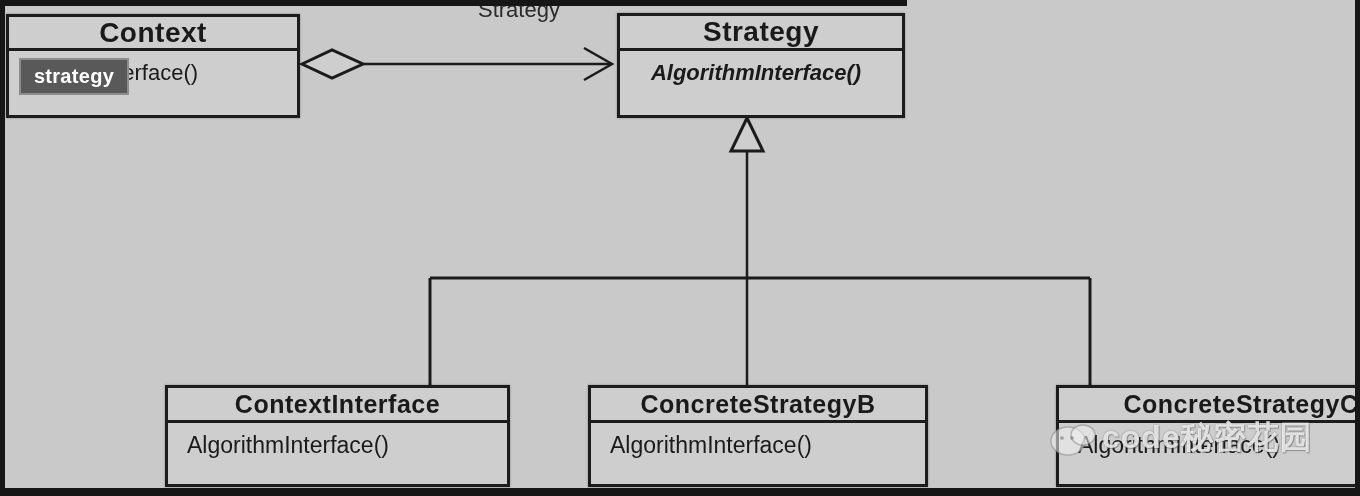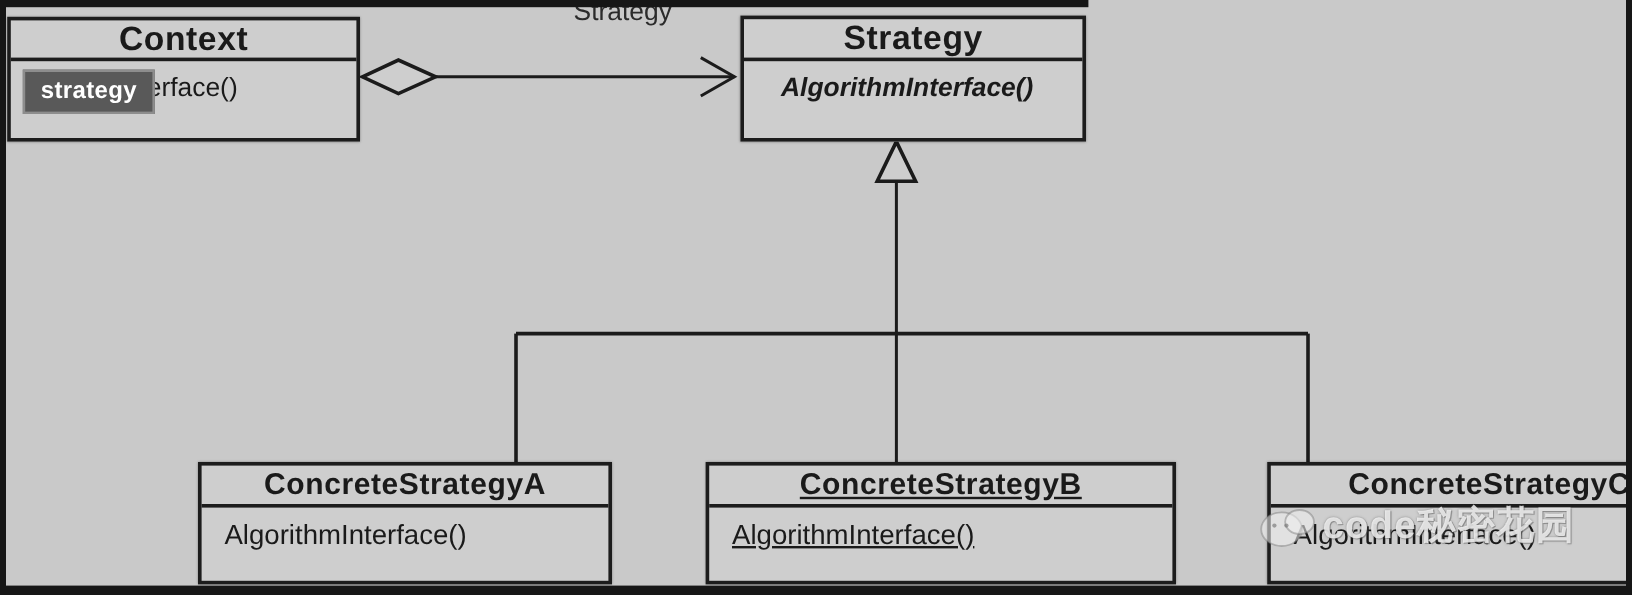--- a/index.html
+++ b/index.html
@@ -46,21 +46,21 @@
     line-height: 26px;
     white-space: nowrap;
   }
   .uml-body.italic { font-style: italic; font-weight: bold; text-align: center; padding-left: 0; }
   .uml-body.b2 { padding-left: 19px; font-size: 23px; }
 
   #class-context   { left: 6px;    top: 14px;  width: 294px; height: 104px; }
   #class-strategy  { left: 617px;  top: 13px;  width: 288px; height: 105px; }
   #class-strategy .uml-header { height: 35px; line-height: 32px; }
   #class-concrete-a { left: 165px;  top: 385px; width: 345px; height: 102px; }
-  #class-concrete-b { left: 588px;  top: 385px; width: 392px; height: 102px; text-decoration: underline; }
+  #class-concrete-b { left: 588px;  top: 385px; width: 340px; height: 102px; }
   #class-concrete-c { left: 1012px; top: 385px; width: 370px; height: 102px; margin-left: 44px; }
   #class-concrete-a .uml-header,
   #class-concrete-b .uml-header,
   #class-concrete-c .uml-header { height: 35px; line-height: 32px; font-size: 25px; }
 
   
   .assoc-label {
     position: absolute;
     left: 478px; top: -3px;
     font-size: 22px;
@@ -135,21 +135,21 @@
     <div class="uml-header">Context</div>
     <div class="uml-body">ContextInterface()</div>
   </div>
 
   <div class="uml-class" id="class-strategy">
     <div class="uml-header">Strategy</div>
     <div class="uml-body italic">AlgorithmInterface()</div>
   </div>
 
   <div class="uml-class" id="class-concrete-a">
-    <div class="uml-header">ConcreteStrategyA</div>
+    <div class="uml-header">ContextInterface</div>
     <div class="uml-body b2">AlgorithmInterface()</div>
   </div>
 
   <div class="uml-class" id="class-concrete-b">
     <div class="uml-header">ConcreteStrategyB</div>
     <div class="uml-body b2">AlgorithmInterface()</div>
   </div>
 
   <div class="uml-class" id="class-concrete-c">
     <div class="uml-header">ConcreteStrategyC</div>

